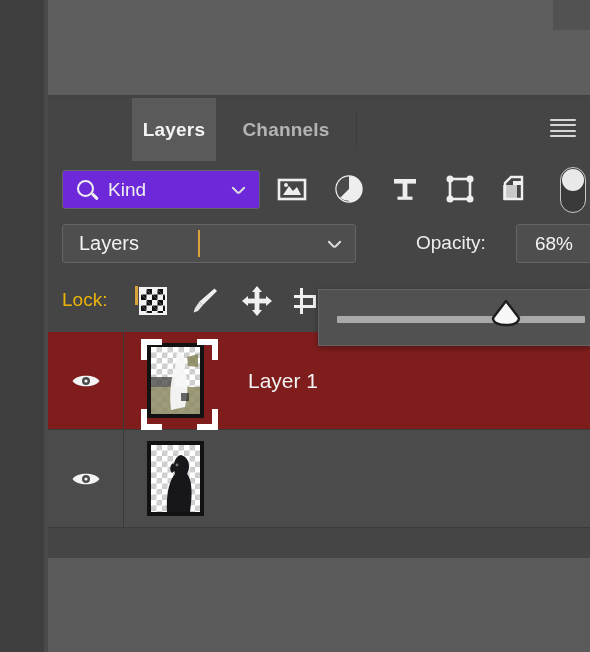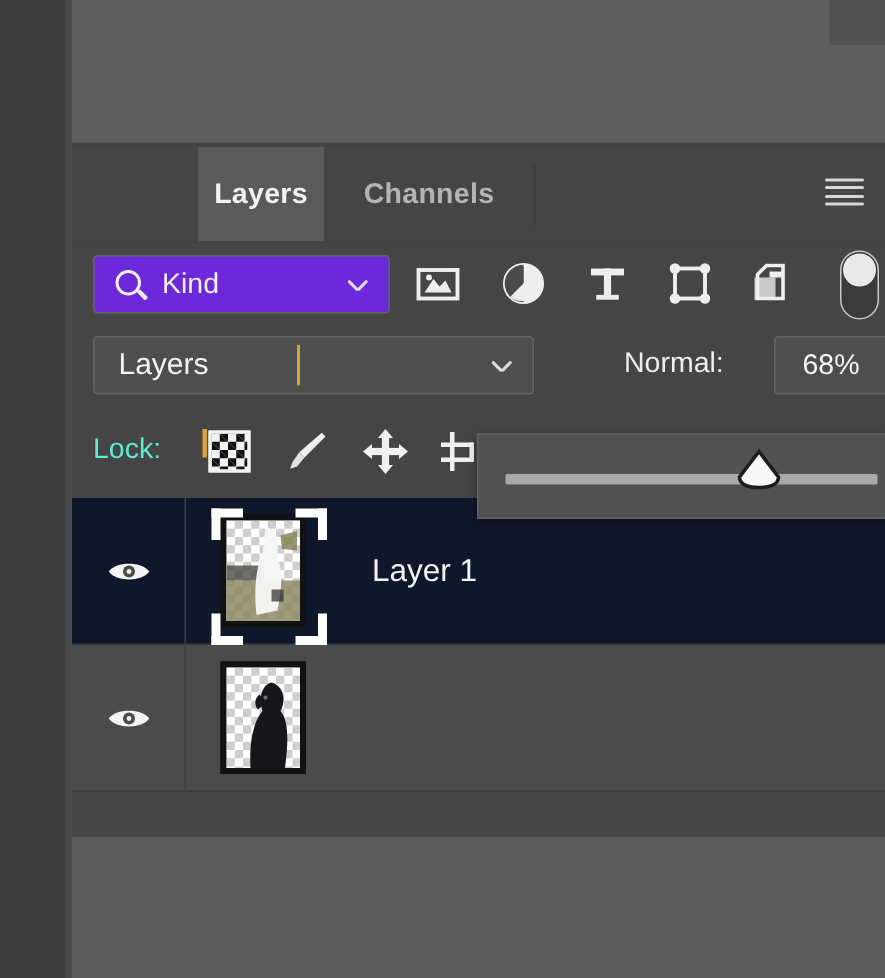--- a/index.html
+++ b/index.html
@@ -262,21 +262,21 @@
     position: absolute;
     left: 0; top: 172px;
     width: 542px; height: 62px;
     background: #454545;
     border-bottom: 1px solid #3b3b3b;
   }
   .lock-label {
     position: absolute;
     left: 14px; top: 19px;
     font-size: 19px;
-    color: #5eead4;
+    color: #eab308;
   }
   .lock-caret {
     position: absolute;
     left: 87px; top: 16px;
     width: 3px; height: 19px;
     background: #d9a23a;
   }
   .lock-icon { position: absolute; top: 14px; width: 34px; height: 34px; }
   .lk-trans { left: 88px; }
   .lk-brush { left: 139px; }
@@ -302,21 +302,21 @@
     position: absolute;
     left: 0; top: 234px;
     width: 542px;
   }
   .layer-row {
     position: relative;
     height: 97px;
     background: #4b4b4b;
     border-bottom: 1px solid #3b3b3b;
   }
-  .layer-row.selected { background: #0f172a; }
+  .layer-row.selected { background: #7f1d1d; }
 
   .eye-cell {
     position: absolute;
     left: 0; top: 0;
     width: 75px; height: 97px;
     border-right: 1px solid #3b3b3b;
     display: flex;
     align-items: center;
     justify-content: center;
   }
@@ -493,21 +493,21 @@
       </div>
     </div>
 
     <div class="blend-row">
       <div class="blend-select">
         <span class="blend-label">Layers</span>
         <span class="blend-caret"></span>
         <span class="chev blend-chev"></span>
       </div>
 
-      <div class="opacity-label">Normal:</div>
+      <div class="opacity-label">Opacity:</div>
       <div class="opacity-field">68%</div>
 
     </div>
 
     <div class="lock-row">
       <div class="lock-label">Lock:</div>
       <div class="lock-caret"></div>
 
       <div class="lock-icon lk-trans">
         <span class="checker"></span>

